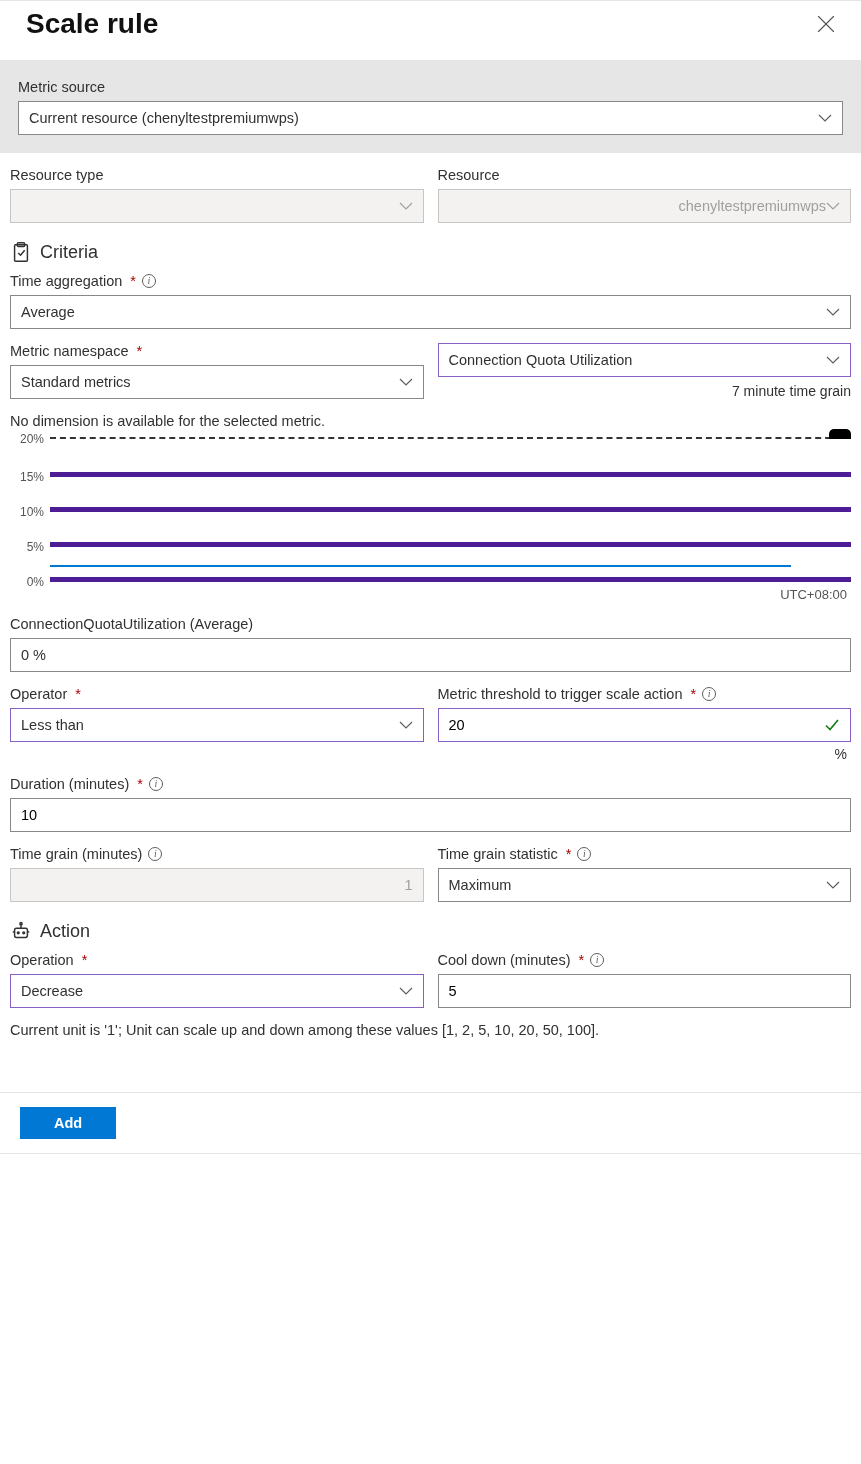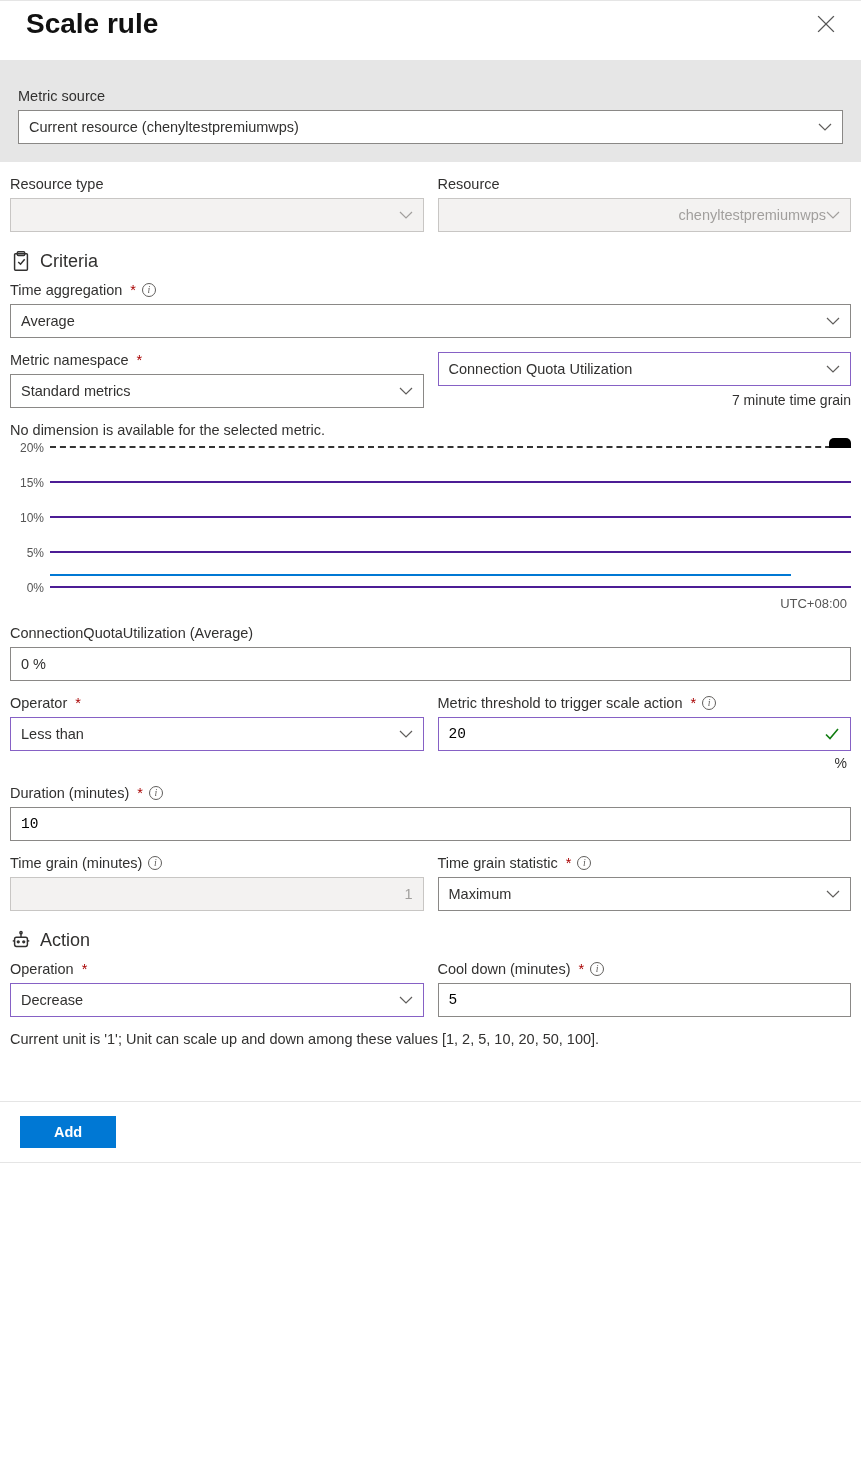--- a/index.html
+++ b/index.html
@@ -31,21 +31,21 @@
     color: #111;
   }
   .close-icon {
     width: 18px;
     height: 18px;
     cursor: pointer;
     color: #555;
   }
   .metric-source-bar {
     background: #e6e6e6;
-    padding: 28px 18px 18px 18px;
+    padding: 19px 18px 18px 18px;
   }
   .label {
     font-size: 14.5px;
     color: #323130;
     margin-bottom: 6px;
     display: flex;
     align-items: center;
     gap: 6px;
   }
   .req { color: #a80000; margin-left: 2px; }
@@ -84,21 +84,21 @@
   }
   .select.highlight, .input.highlight {
     border-color: #8661c5;
   }
   .input input {
     border: none;
     outline: none;
     width: 100%;
     height: 100%;
     font-size: 14.5px;
-    font-family: Liberation Mono, monospace;
+    font-family: Liberation Sans, sans-serif;
     background: transparent;
     padding: 0;
   }
   .chevron {
     flex-shrink: 0;
   }
   .body {
     padding: 14px 10px 20px 10px;
   }
   .row2 {
@@ -138,21 +138,21 @@
     position: absolute;
     left: 40px;
     right: 0;
     top: 0;
     bottom: 10px;
   }
   .gridline {
     position: absolute;
     left: 0;
     right: 0;
-    border-top: 2px solid #4c1d95;
+    border-top: 5px solid #4c1d95;
   }
   .gridline.dashed {
     border-top: 2px dashed #333;
   }
   .ylabel {
     position: absolute;
     left: -40px;
     width: 34px;
     text-align: right;
     font-size: 12px;

